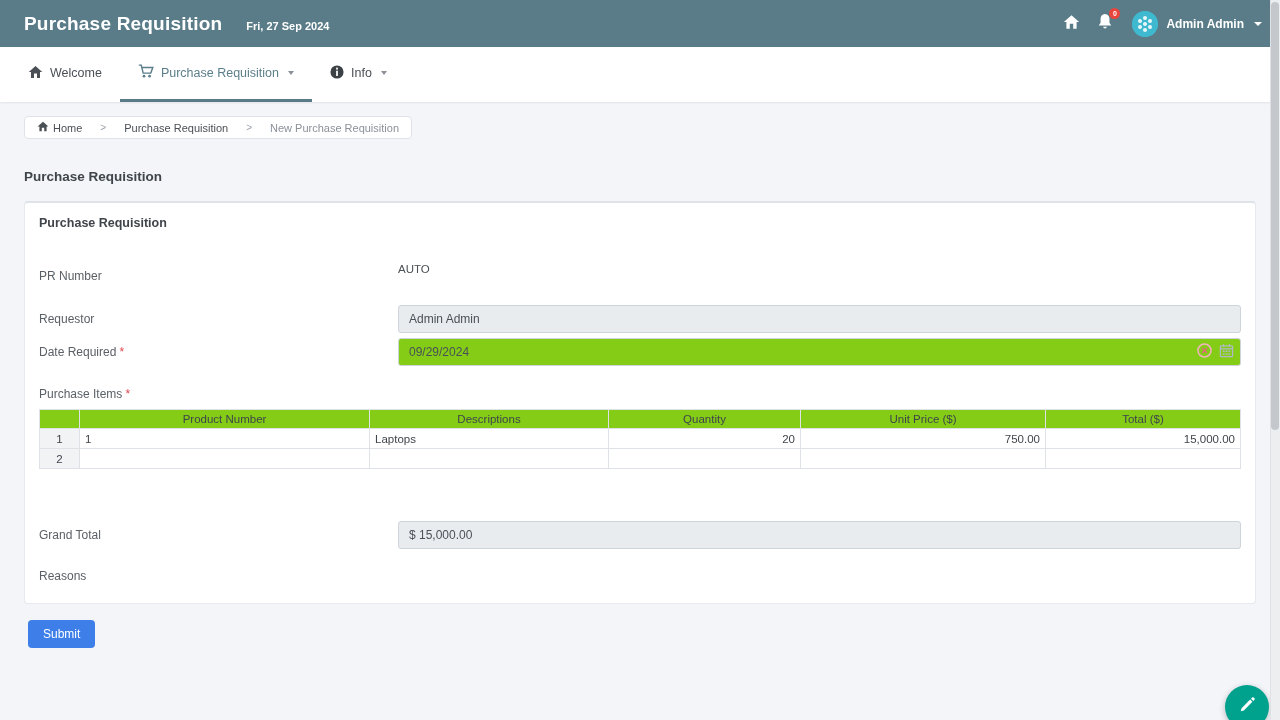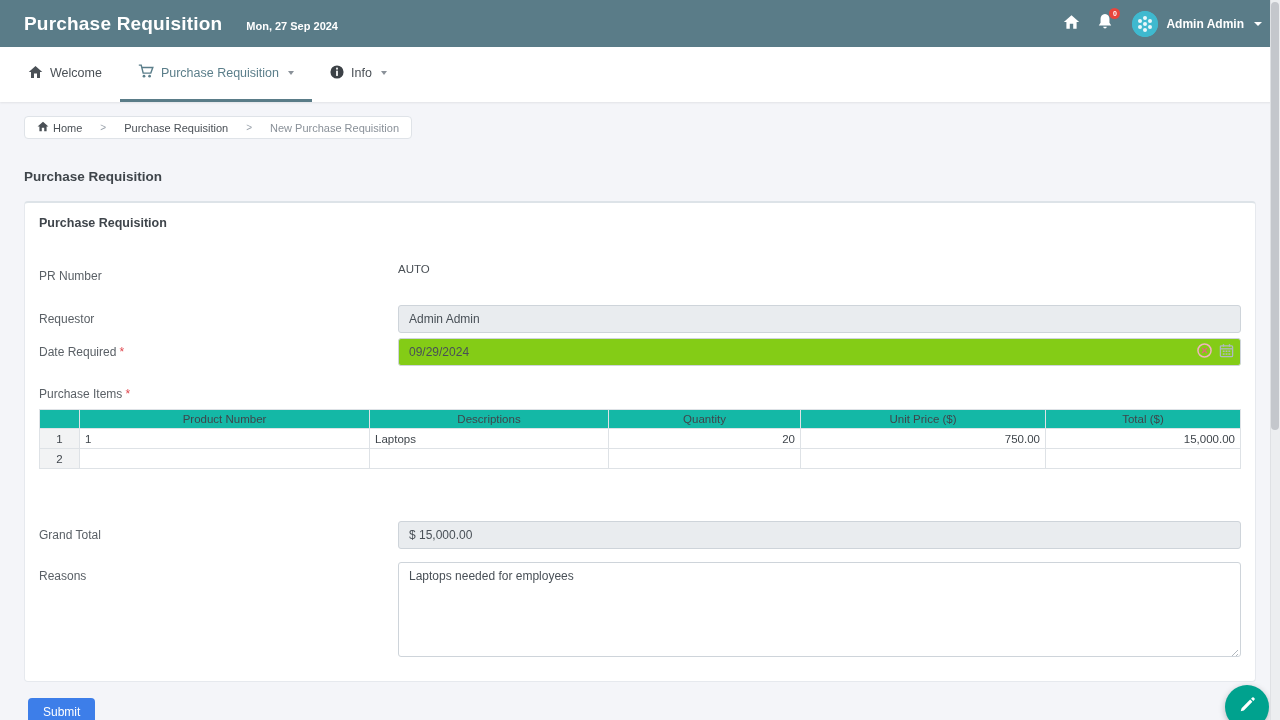--- a/index.html
+++ b/index.html
@@ -54,21 +54,21 @@
   .txt-input { width:100%; height:28px; border:1px solid #ced4da; border-radius:3px; font-size:12px; color:#495057;
                padding:0 10px; font-family:"Liberation Sans", sans-serif; background:#84cc16; outline:none; }
   .txt-input:disabled, .txt-input.disabled { background:#e9ecef; color:#495057; }
   .input-wrap { position:relative; }
   .input-wrap .txt-input { padding-right:58px; }
   .in-icons { position:absolute; right:7px; top:0; height:28px; display:flex; align-items:center; gap:7px; }
   .in-icons .ic { cursor:pointer; display:flex; align-items:center; }
 
   .items-label { font-size:12px; color:#5a6066; margin-bottom:8px; }
   table.items { width:100%; border-collapse:collapse; table-layout:fixed; margin-bottom:52px; }
-  table.items th { background:#14b8a6; border:1px solid #dee2e6; font-size:11.5px; font-weight:400; color:#3f454b; height:19px; padding:1px 4px; text-align:center; }
+  table.items th { background:#84cc16; border:1px solid #dee2e6; font-size:11.5px; font-weight:400; color:#3f454b; height:19px; padding:1px 4px; text-align:center; }
   table.items td { border:1px solid #dee2e6; font-size:11.5px; color:#3f454b; height:20px; padding:1px 5px; background:#fff; }
   table.items td.rn { background:#f2f3f4; text-align:center; color:#3f454b; }
   table.items td.num { text-align:right; }
 
   textarea.reasons { width:100%; height:95px; border:1px solid #ced4da; border-radius:3px; font-size:12px; color:#495057;
                      padding:6px 10px; font-family:"Liberation Sans", sans-serif; resize:none; outline:none; }
   .ta-wrap { position:relative; }
   .ta-handle { position:absolute; right:3px; bottom:5px; width:9px; height:9px; pointer-events:none;
                background:repeating-linear-gradient(135deg, transparent 0 2px, #b3b9bf 2px 3px); clip-path:polygon(100% 0, 100% 100%, 0 100%); }
 
@@ -81,21 +81,21 @@
 
   
   .sb-track { position:absolute; top:0; right:0; width:10px; height:720px; background:#eceef0; border-left:1px solid #dfe1e4; }
   .sb-thumb { position:absolute; top:2px; right:1px; width:8px; height:428px; background:#c4c7cc; border-radius:4px; }
 </style>
 </head>
 <body>
 
 <header class="topbar">
   <div class="app-title">Purchase Requisition</div>
-  <div class="app-date">Mon, 27 Sep 2024</div>
+  <div class="app-date">Fri, 27 Sep 2024</div>
   <div class="spacer"></div>
   <div class="top-icon">
     <span>
       <svg width="17" height="16" viewBox="0 0 20 18">
           <path d="M10 1 L19 9 H16 V17 H12 V11 H8 V17 H4 V9 H1 Z" fill="#fff"></path>
         </svg>
     </span>
   </div>
   <div class="top-icon">
     <span>
@@ -278,24 +278,20 @@
 
     <div class="frow row-gt">
       <div class="flabel">Grand Total</div>
       <div class="fctrl">
         <input class="txt-input disabled" readonly="" value="$ 15,000.00" style="">
       </div>
     </div>
 
     <div class="frow">
       <div class="flabel">Reasons</div>
-      <div class="fctrl ta-wrap">
-        <textarea class="reasons" style="">Laptops needed for employees</textarea>
-        <span class="ta-handle"></span>
-      </div>
     </div>
   </div>
 
   <button class="submit-btn">Submit</button>
 </div>
 
 <div class="fab">
   <span>
     <svg width="18" height="18" viewBox="0 0 20 20">
         <path d="M3 17 L4 13.5 L13.5 4 L16 6.5 L6.5 16 Z M14.5 3 L15.8 1.7 A1.2 1.2 0 0 1 17.5 1.7 L18.3 2.5 A1.2 1.2 0 0 1 18.3 4.2 L17 5.5 Z" fill="#fff"></path>

